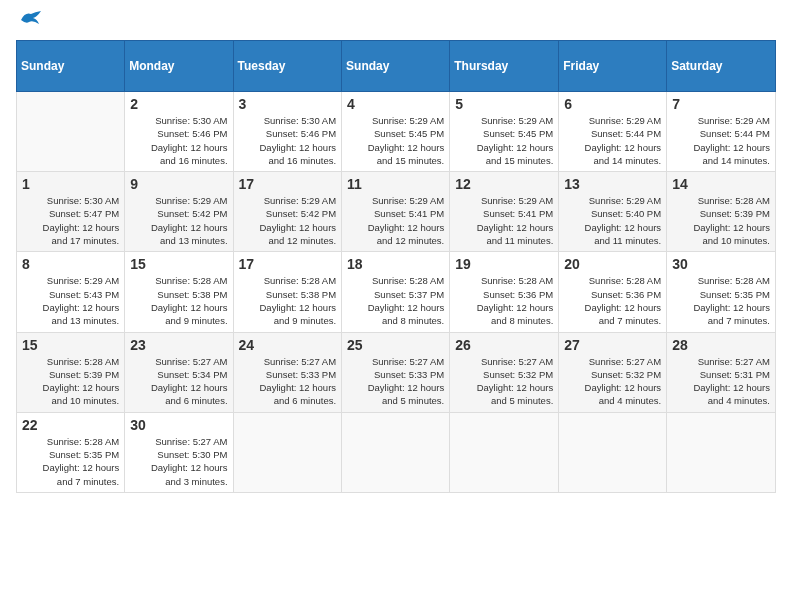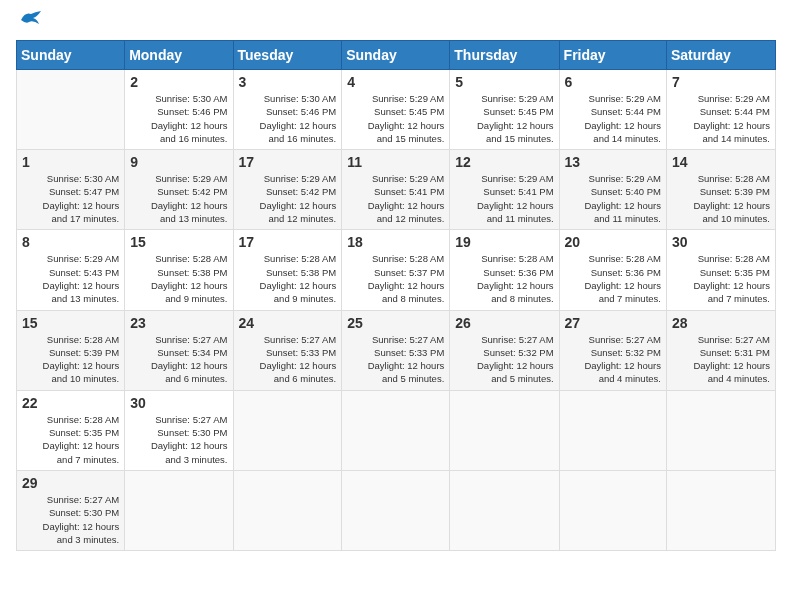--- a/index.html
+++ b/index.html
@@ -34,23 +34,23 @@
       color: #555;
     }
     .calendar-table {
       width: 100%;
       border-collapse: collapse;
       border: 1px solid #ccc;
     }
     .calendar-table th {
       background-color: #2d7dbf;
       color: #fff;
-      font-size: 14px;
+      font-size: 12px;
       font-weight: bold;
-      padding: 6px 4px;
+      padding: 18px 4px;
       text-align: left;
       border: 1px solid #2060a0;
     }
     .calendar-table td {
       vertical-align: top;
       border: 1px solid #ddd;
       padding: 4px 5px;
       width: 113px;
       min-height: 80px;
       font-size: 10px;
@@ -321,29 +321,14 @@
 Sunset: 5:30 PM
 Daylight: 12 hours
 and 3 minutes.</div>
         </td>
         <td class="empty-cell"></td>
         <td class="empty-cell"></td>
         <td class="empty-cell"></td>
         <td class="empty-cell"></td>
         <td class="empty-cell"></td>
       </tr>
-      <tr>
-        <td>
-          <span class="day-number">29</span>
-          <div class="day-info" style="white-space: pre-line;">Sunrise: 5:27 AM
-Sunset: 5:30 PM
-Daylight: 12 hours
-and 3 minutes.</div>
-        </td>
-        <td class="empty-cell"></td>
-        <td class="empty-cell"></td>
-        <td class="empty-cell"></td>
-        <td class="empty-cell"></td>
-        <td class="empty-cell"></td>
-        <td class="empty-cell"></td>
-      </tr>
     </tbody>
 </table>
 
 </body></html>

